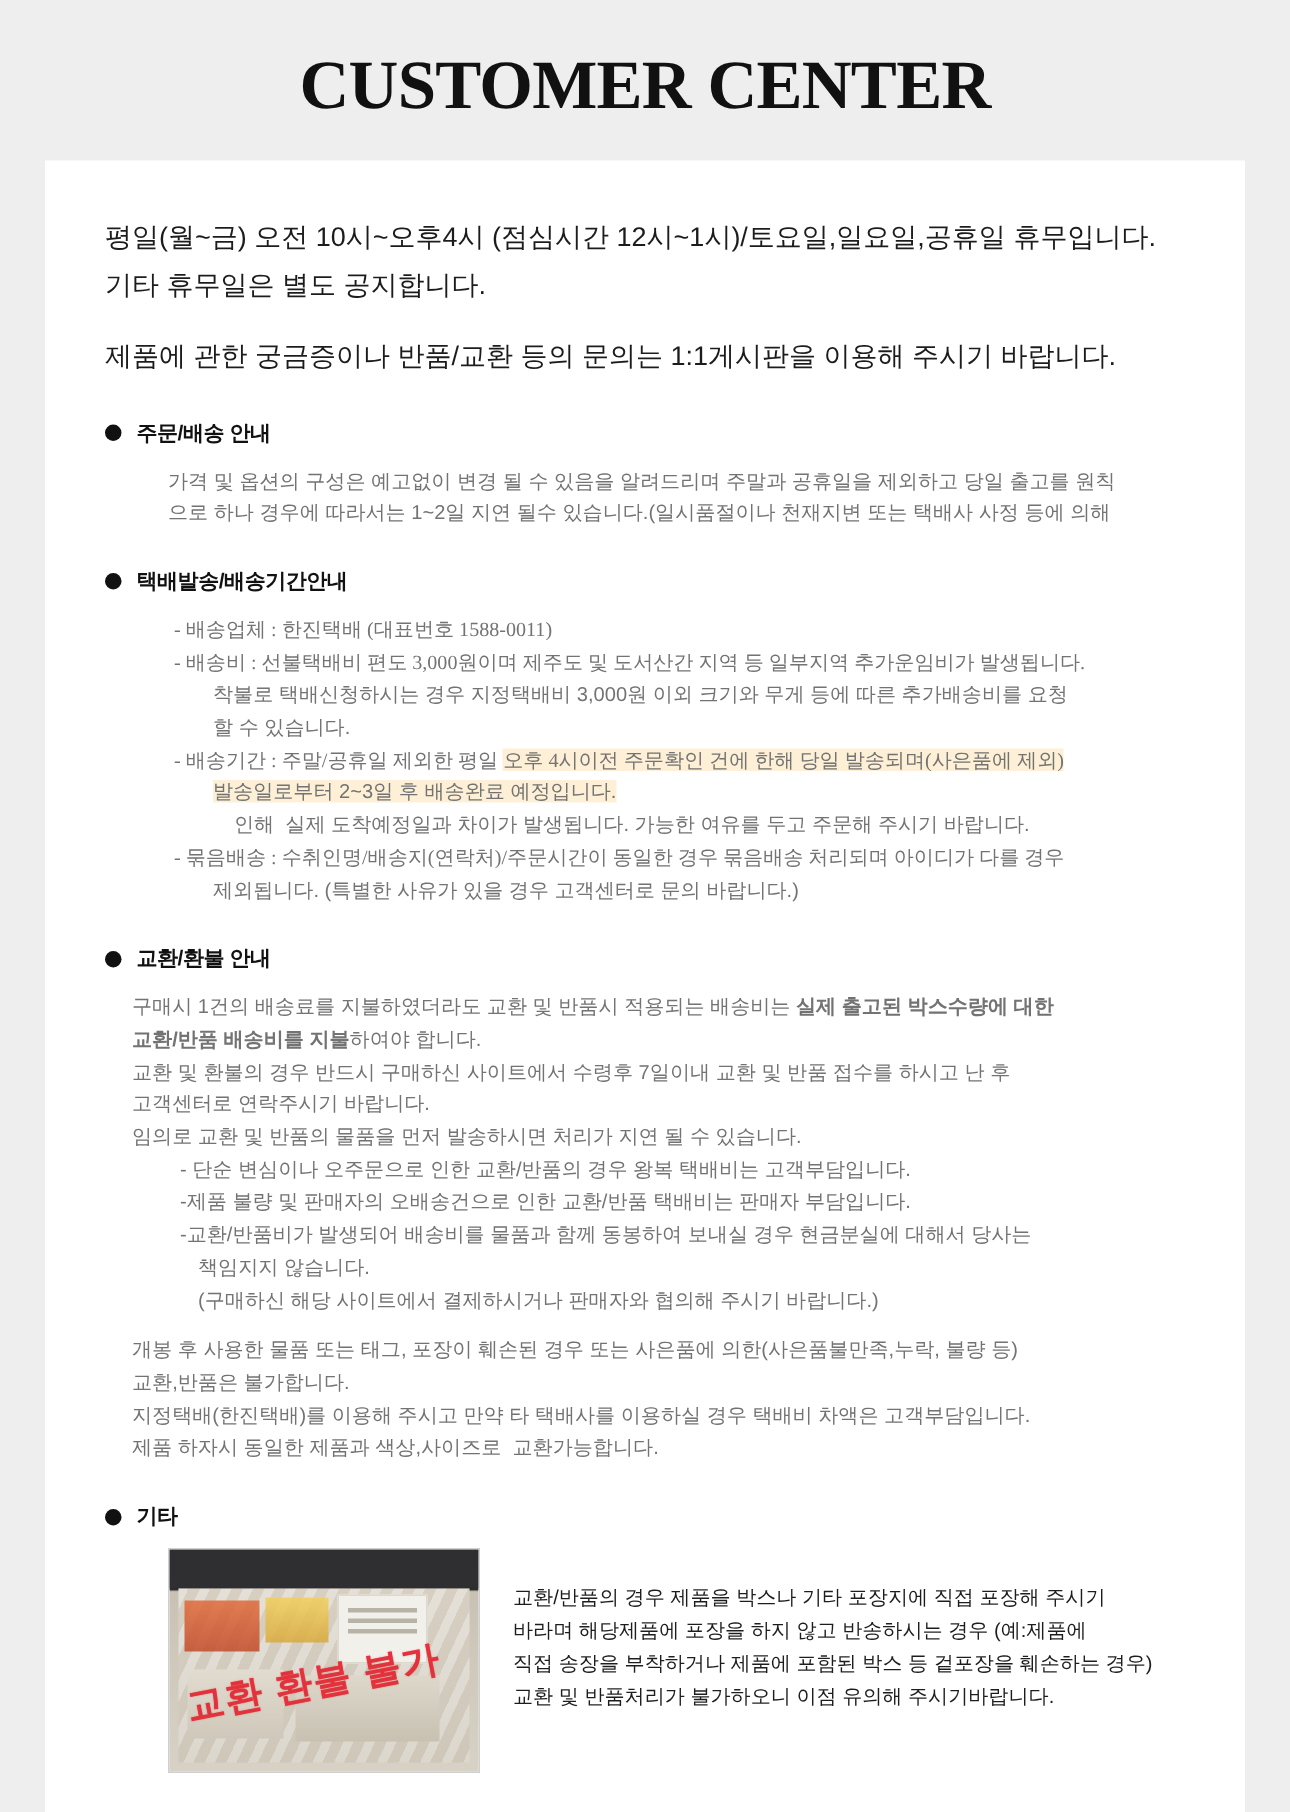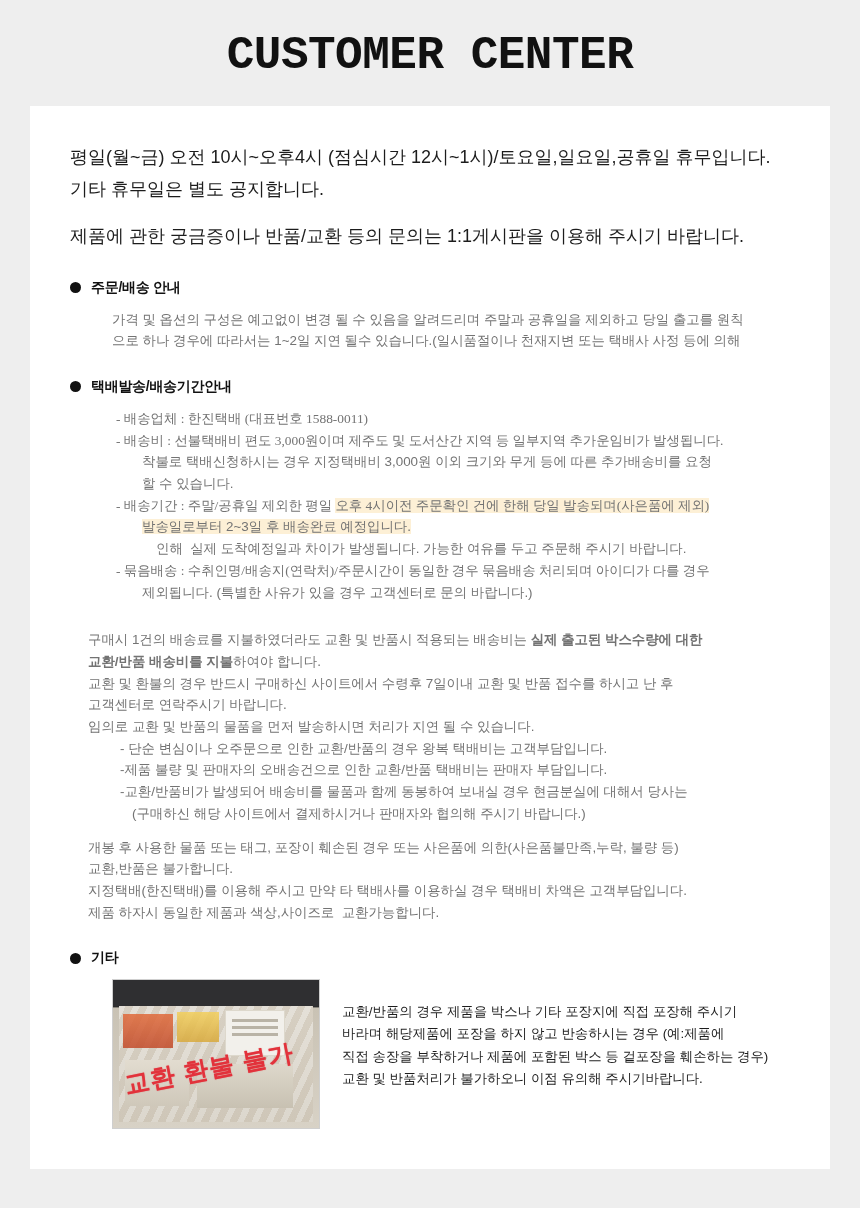--- a/index.html
+++ b/index.html
@@ -24,21 +24,21 @@
     padding-top: 30px;
     padding-bottom: 24px;
     text-align: center;
   }
   .title-bar h1 {
     margin: 0;
     font-size: 46px;
     font-weight: 800;
     letter-spacing: -0.5px;
     color: #111111;
-    font-family: Liberation Mono, monospace;
+    font-family: Liberation Serif, serif;
   }
   .content {
     background: #ffffff;
     margin: 0 30px;
     padding: 28px 0 40px 0;
     min-height: 1060px;
     box-sizing: border-box;
   }
   .intro {
     padding: 8px 40px 0 40px;
@@ -231,29 +231,34 @@
         <div class="line indent3">할 수 있습니다.</div>
         <div class="line indent1"><span>- 배송기간 : 주말/공휴일 제외한 평일 </span><span class="hl">오후 4시이전 주문확인 건에 한해 당일 발송되며(사은품에 제외)</span></div>
         <div class="line indent3"><span class="hl">발송일로부터 2~3일 후 배송완료 예정입니다.</span></div>
         <div class="line indent4">인해  실제 도착예정일과 차이가 발생됩니다. 가능한 여유를 두고 주문해 주시기 바랍니다.</div>
         <div class="line indent1">- 묶음배송 : 수취인명/배송지(연락처)/주문시간이 동일한 경우 묶음배송 처리되며 아이디가 다를 경우</div>
         <div class="line indent3">제외됩니다. (특별한 사유가 있을 경우 고객센터로 문의 바랍니다.)</div>
       </div>
     </div>
 
     <div class="section">
+      <div class="section-head">
+        <span class="bullet"></span>
+        <span class="section-title">교환/환불 안내</span>
+      </div>
       <div class="body-text shallow">
         <div class="line"><span>구매시 1건의 배송료를 지불하였더라도 교환 및 반품시 적용되는 배송비는 </span><span class="bold">실제 출고된 박스수량에 대한</span></div>
         <div class="line"><span class="bold">교환/반품 배송비를 지불</span><span>하여야 합니다.</span></div>
         <div class="line">교환 및 환불의 경우 반드시 구매하신 사이트에서 수령후 7일이내 교환 및 반품 접수를 하시고 난 후</div>
         <div class="line">고객센터로 연락주시기 바랍니다.</div>
         <div class="line">임의로 교환 및 반품의 물품을 먼저 발송하시면 처리가 지연 될 수 있습니다.</div>
         <div class="line indent2">- 단순 변심이나 오주문으로 인한 교환/반품의 경우 왕복 택배비는 고객부담입니다.</div>
         <div class="line indent2">-제품 불량 및 판매자의 오배송건으로 인한 교환/반품 택배비는 판매자 부담입니다.</div>
         <div class="line indent2">-교환/반품비가 발생되어 배송비를 물품과 함께 동봉하여 보내실 경우 현금분실에 대해서 당사는</div>
+        <div class="line indent3">책임지지 않습니다.</div>
         <div class="line indent3">(구매하신 해당 사이트에서 결제하시거나 판매자와 협의해 주시기 바랍니다.)</div>
         <div class="spacer-12"></div>
         <div class="line">개봉 후 사용한 물품 또는 태그, 포장이 훼손된 경우 또는 사은품에 의한(사은품불만족,누락, 불량 등)</div>
         <div class="line">교환,반품은 불가합니다.</div>
         <div class="line">지정택배(한진택배)를 이용해 주시고 만약 타 택배사를 이용하실 경우 택배비 차액은 고객부담입니다.</div>
         <div class="line">제품 하자시 동일한 제품과 색상,사이즈로  교환가능합니다.</div>
       </div>
     </div>
 
     <div class="section">

